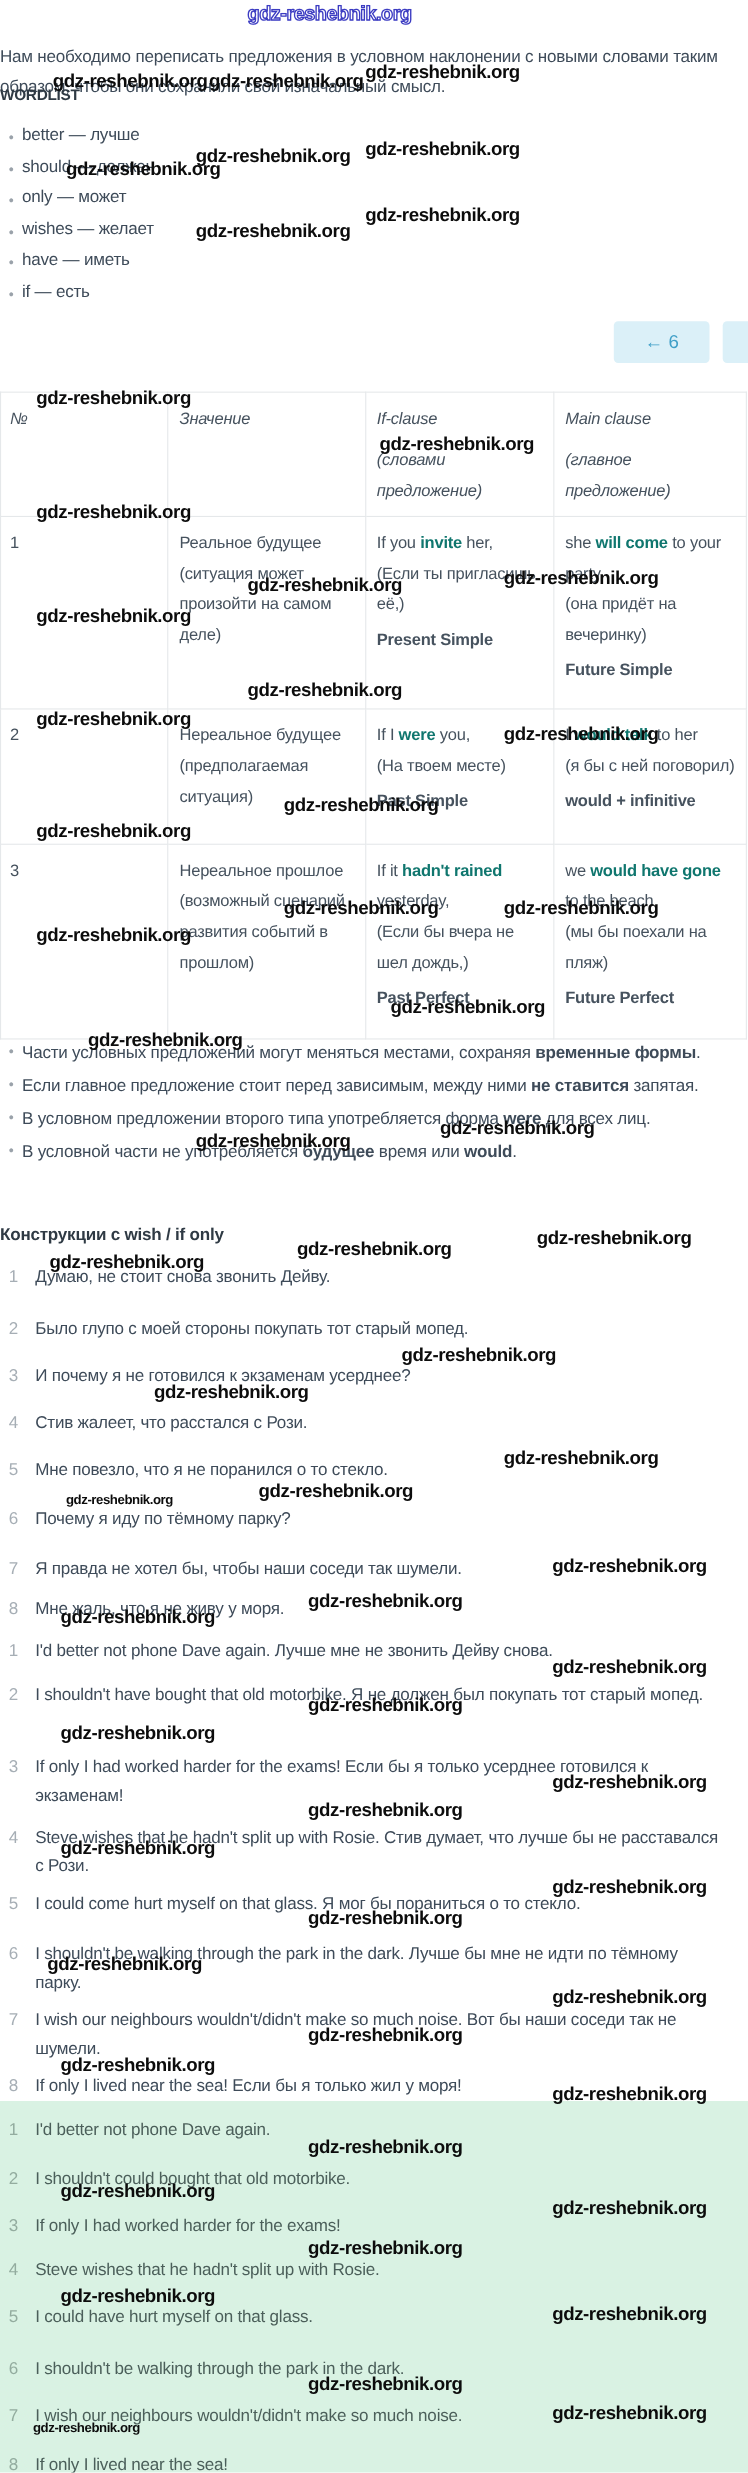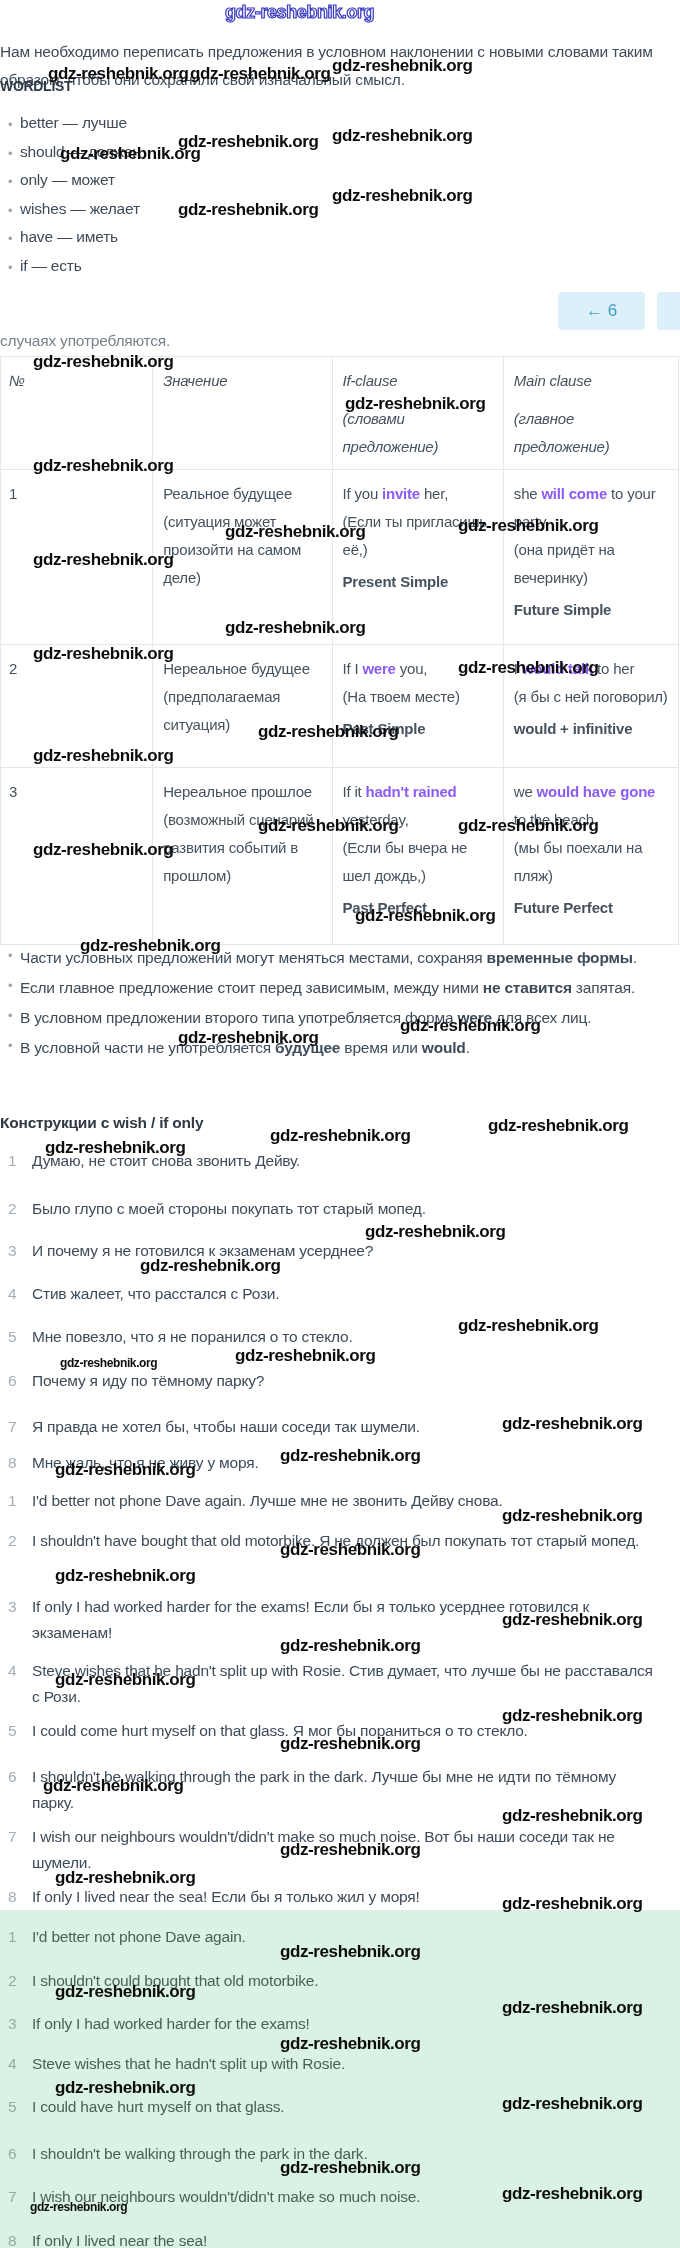--- a/index.html
+++ b/index.html
@@ -31,21 +31,21 @@
   
   .cond-table{position:absolute;top:356px;left:0;width:679px;border-collapse:collapse;z-index:1;}
   .cond-table td{border:1px solid #e5e8ea;vertical-align:top;padding:10px 10px 8px 10px;
                  font-size:15px;line-height:28px;color:#46525e;}
   .cond-table td.c-num{padding-left:8px;}
   .c-num{width:169px;}.c-meaning{width:171px;}.c-if{width:167px;}.c-main{width:172px;}
   .th-it{font-style:italic;color:#4d5a66;}
   .hdr-sub{margin-top:10px;}
   .tense{font-weight:700;margin-top:4px;}
   .r-hdr{height:100px;}.r-1{height:175px;}.r-2{height:123px;}.r-3{height:177px;}
-  .cond-table b{font-weight:700;color:#8b5cf6;}
+  .cond-table b{font-weight:700;color:#0f766e;}
 
   
   .notes{top:944px;}
   .note{display:flex;font-size:15.5px;line-height:24px;margin-bottom:4px;padding-top:2px;}
   .note .dot{line-height:20px;}
   .note .txt{flex:1;padding-right:14px;}
 
   .wish-heading{top:1114px;font-size:15.5px;font-weight:700;color:#2f3a44;}
 
   
@@ -154,21 +154,20 @@
       </div>
       <div class="wl-item">
         <span class="dot">•</span>
         <span>if — есть</span>
       </div>
     </div>
 
   <button class="nav-btn nav-prev">← 6</button>
   <button class="nav-btn nav-next">8 →</button>
 
-  <div class="abs partial">случаях употребляются.</div>
 
   <table class="cond-table">
     <tbody>
         <tr class="r-hdr">
       <td class="c-num th-it">№</td>
       <td class="c-meaning th-it">Значение</td>
       <td class="c-if th-it">
         <div>If-clause</div>
         <div class="hdr-sub">(словами предложение)</div>
       </td>

